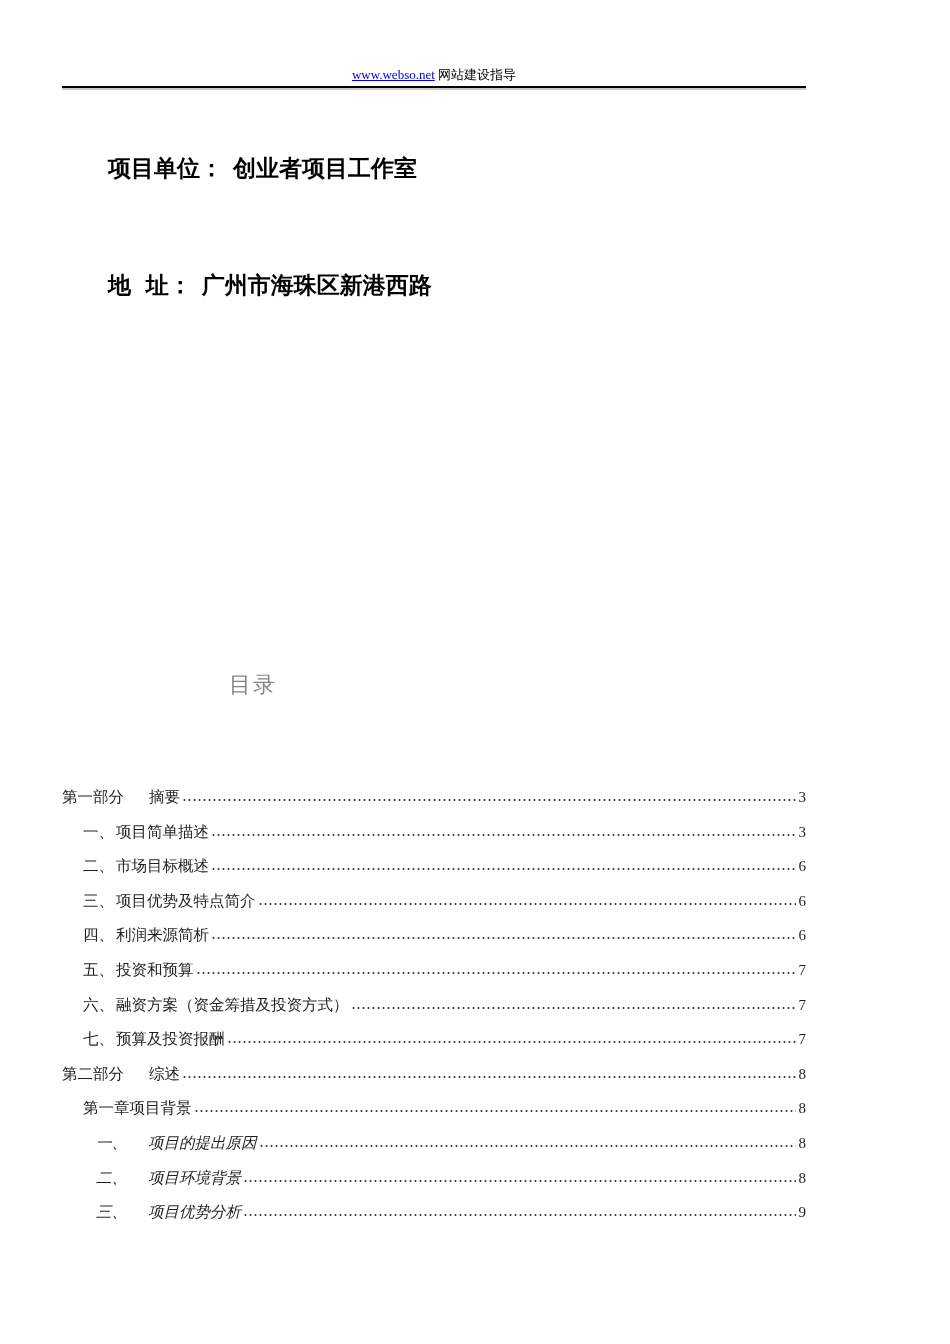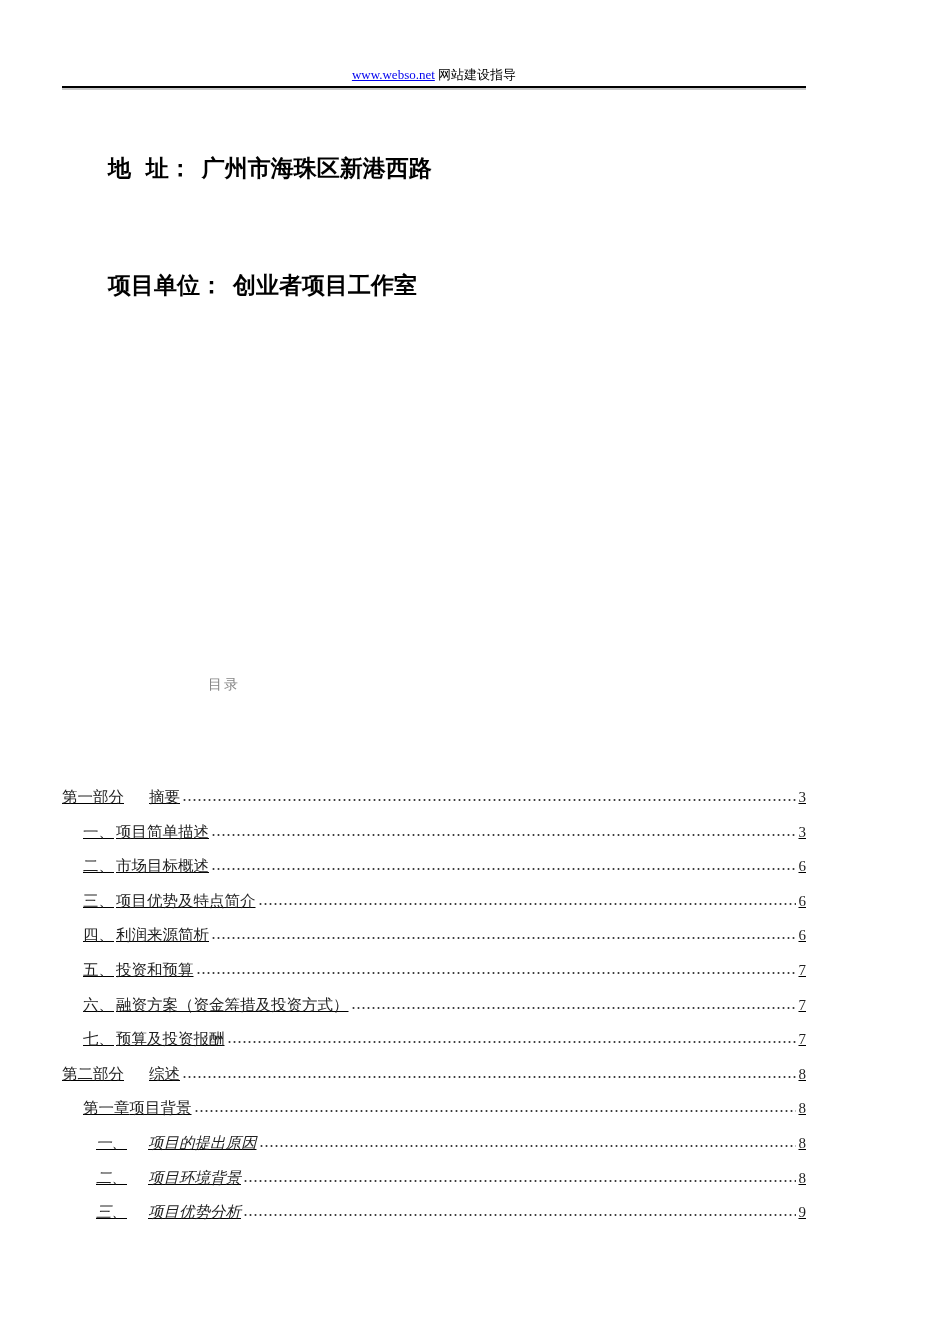--- a/index.html
+++ b/index.html
@@ -38,25 +38,25 @@
   }
   .info-line[data-spacing="normal"] .info-label{word-spacing:9px;}
   .info-line[data-spacing="wide"]   .info-label{word-spacing:20px;}
   .info-value{margin-left:10px;}
   .info-line[data-type="link"] .info-value{
     color:var(--link-color);text-decoration:underline;cursor:pointer;
   }
 
   
   .toc-heading{
-    position:absolute;top:675px;left:208px;
-    font-size:14px;line-height:19px;color:var(--heading-gray);
+    position:absolute;top:675px;left:229px;
+    font-size:22px;line-height:19px;color:var(--heading-gray);
     letter-spacing:2px;
   }
-  .toc-list{position:absolute;top:779px;left:62px;width:744px;text-decoration:underline;}
+  .toc-list{position:absolute;top:779px;left:62px;width:744px;}
   .toc-row{
     box-sizing:border-box;height:34.6px;padding-top:8px;
     display:flex;align-items:baseline;
     font-size:15.5px;line-height:19px;color:var(--toc-ink);
     white-space:pre;
   }
   .toc-num{flex:0 0 auto;}
   .toc-title{flex:0 0 auto;text-align:right;}
   .toc-leader{
     flex:1 1 auto;height:4px;margin:0 3px 0 2px;
@@ -77,26 +77,26 @@
 </head>
 <body>
 
 <div class="page">
 
   <div class="page-header"><a class="header-link">www.webso.net</a><span> 网站建设指导</span></div>
   <div class="header-rule"></div>
 
   <div class="info-section">
 
+      <div class="info-line" data-type="text" data-spacing="none">
+        <span class="info-label">项目单位：</span><span class="info-value">创业者项目工作室</span>
+      </div>
+
       <div class="info-line" data-type="text" data-spacing="normal">
         <span class="info-label">地 址：</span><span class="info-value">广州市海珠区新港西路</span>
-      </div>
-
-      <div class="info-line" data-type="text" data-spacing="none">
-        <span class="info-label">项目单位：</span><span class="info-value">创业者项目工作室</span>
       </div>
 
 
 
     </div>
 
   <div class="toc-heading">目录</div>
 
   <div class="toc-list">
 

